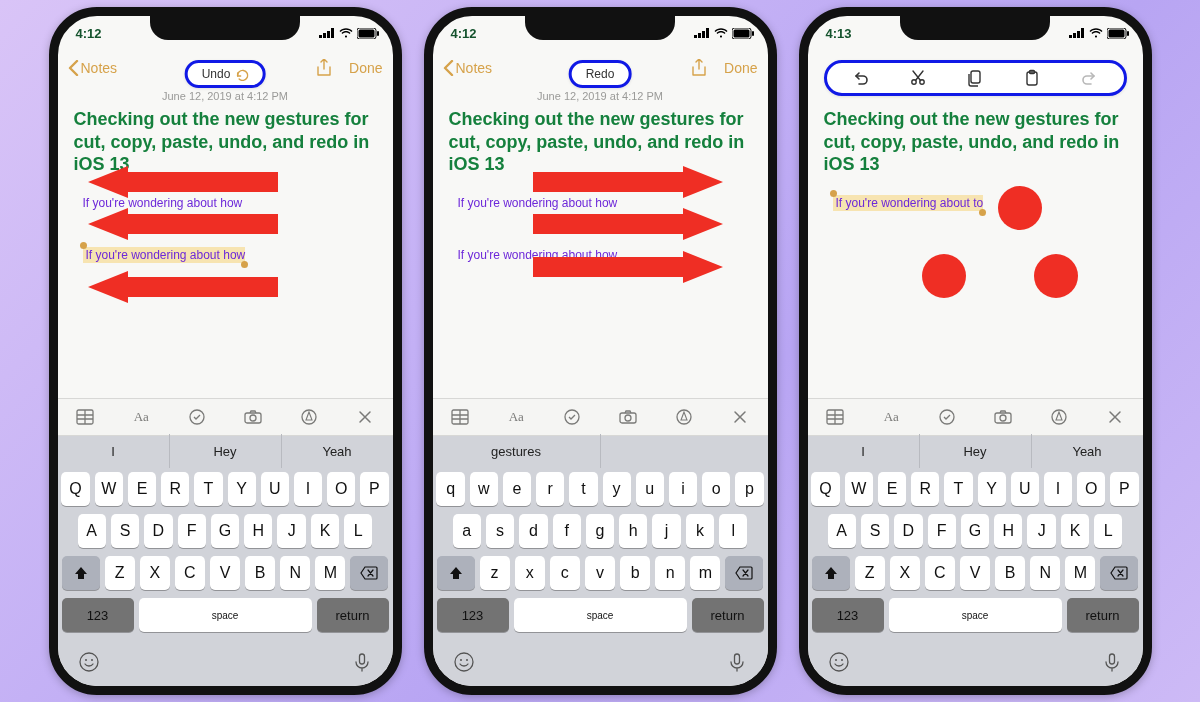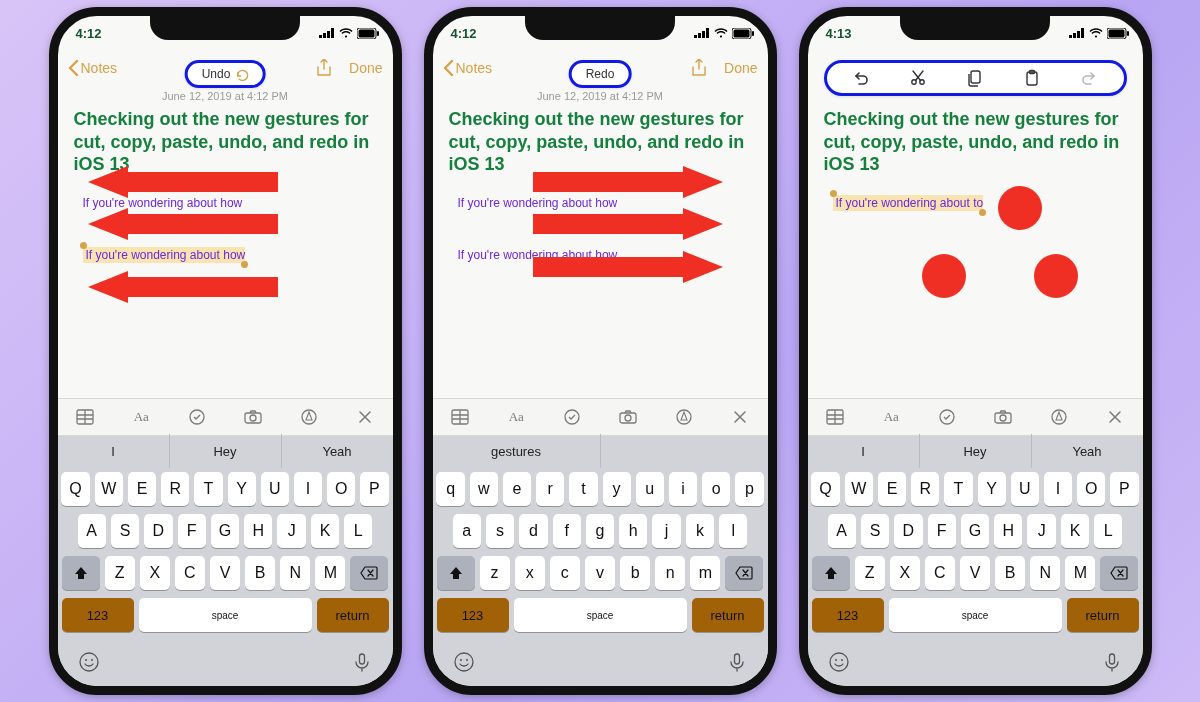--- a/index.html
+++ b/index.html
@@ -106,21 +106,21 @@
 .predict div:last-child{border-right:none;}
 
 .keys{position:absolute;top:74px;left:4px;right:4px;}
 .krow{display:flex;gap:5px;margin-bottom:8px;justify-content:center;}
 .key{
   flex:1;height:34px;background:#fff;border-radius:5px;
   box-shadow:0 1px 0 rgba(0,0,0,.3);
   display:flex;align-items:center;justify-content:center;
   font-size:16px;color:#111;
 }
-.key.fn{background:#a16207;font-size:12px;}
+.key.fn{background:#737373;font-size:12px;}
 .key.shift,.key.del{flex:0 0 38px;background:#adb1bb;}
 .krow.r2{padding:0 16px;}
 .krow.r4 .key{height:34px;}
 .krow.r4 .k123{flex:0 0 72px;font-size:13px;}
 .krow.r4 .kspace{flex:1;font-size:10px;}
 .krow.r4 .kret{flex:0 0 72px;font-size:13px;}
 .kb-bottom{
   position:absolute;bottom:4px;left:0;right:0;height:36px;
   display:flex;justify-content:space-between;align-items:center;padding:0 20px;color:#555;
 }

